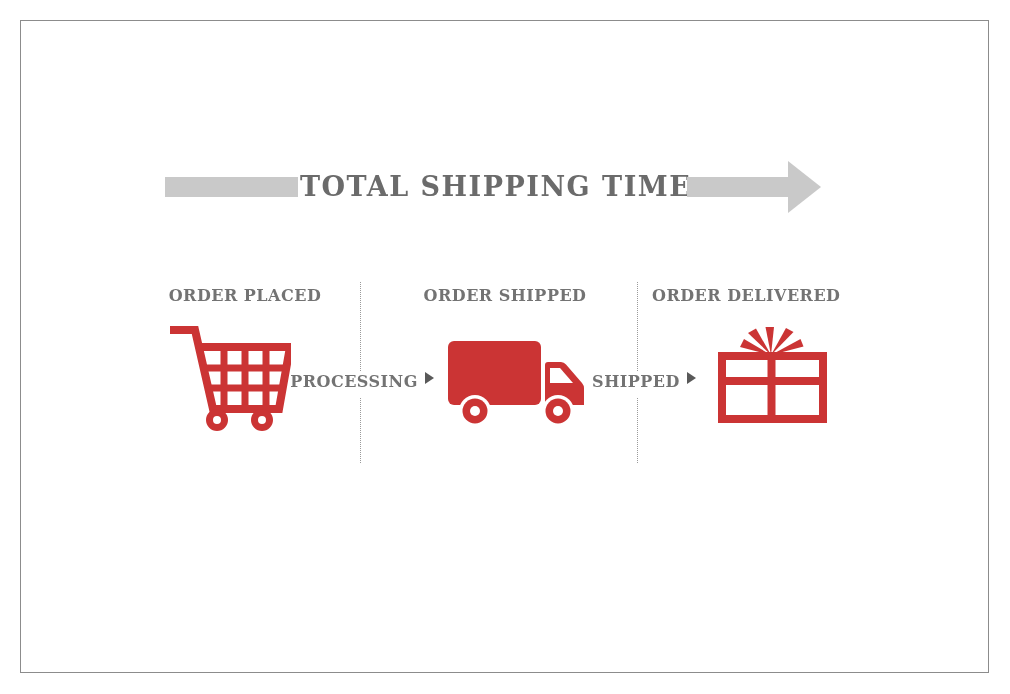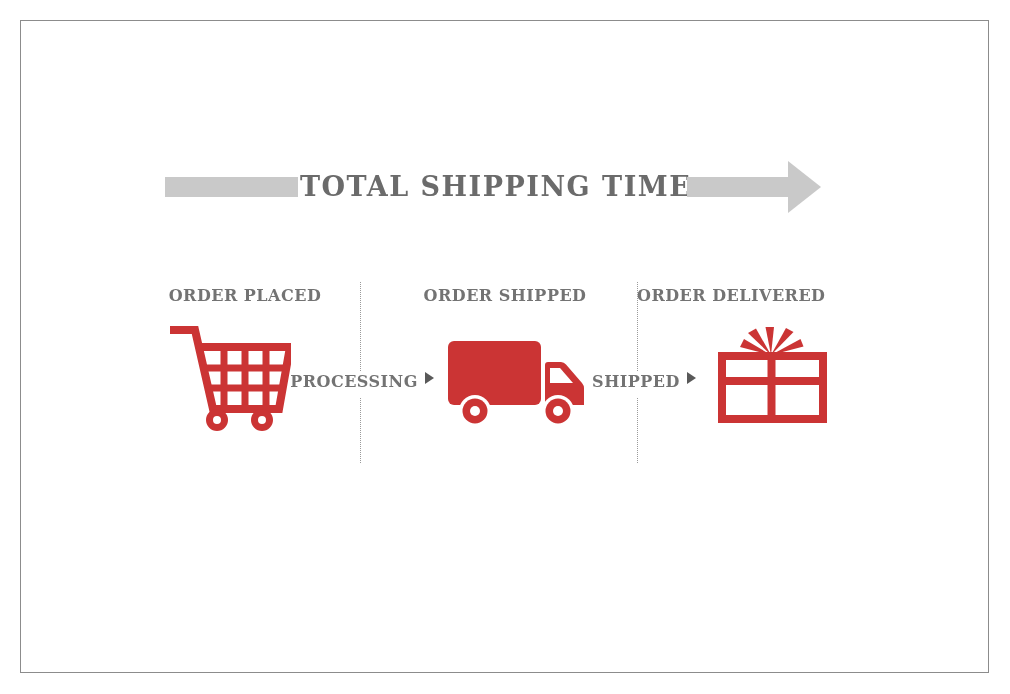--- a/index.html
+++ b/index.html
@@ -62,21 +62,21 @@
     text-align: center;
     font-size: 16px;
     font-weight: bold;
     letter-spacing: 0.5px;
     color: var(--label_gray, #737373);
     line-height: 20px;
     white-space: nowrap;
   }
   .stage-label.s1 { left: 155px; width: 180px; }
   .stage-label.s2 { left: 415px; width: 180px; }
-  .stage-label.s3 { left: 637px; width: 180px; }
+  .stage-label.s3 { left: 652px; width: 180px; }
   
   .dotted-sep {
     position: absolute;
     top: 282px;
     width: 0; height: 181px;
     border-left: 1px dotted var(--dotted_gray, #999);
   }
   .dotted-sep.d1 { left: 360px; }
   .dotted-sep.d2 { left: 637px; }
   

